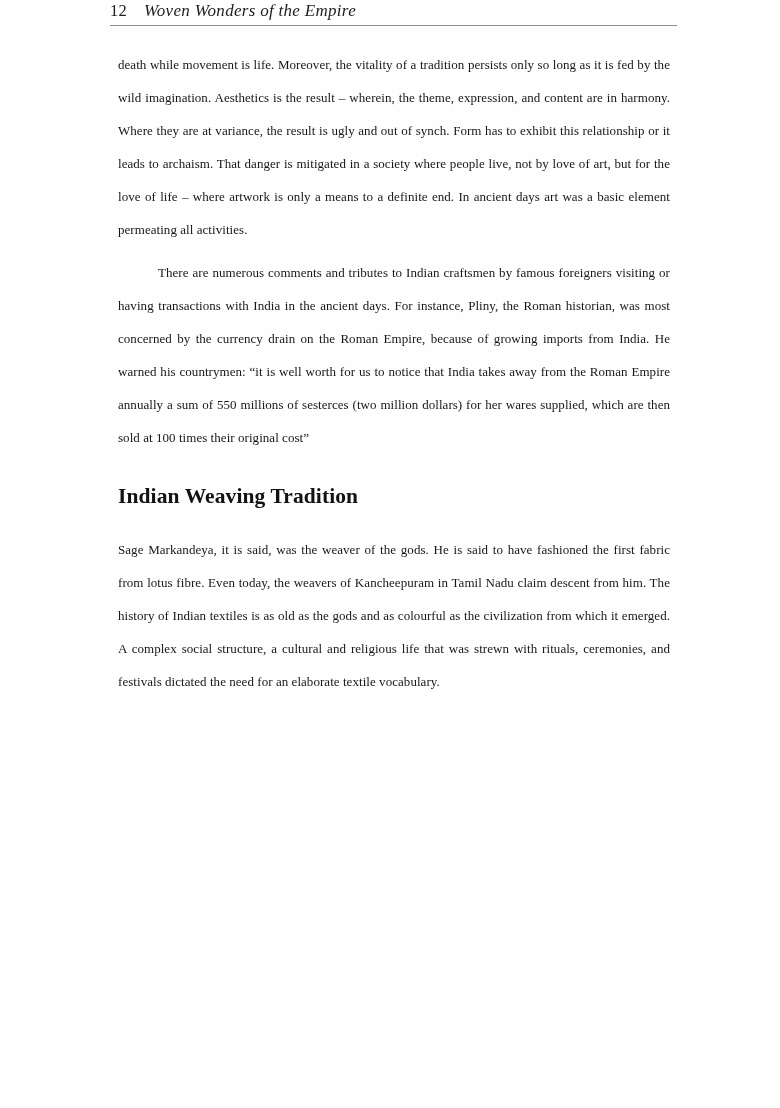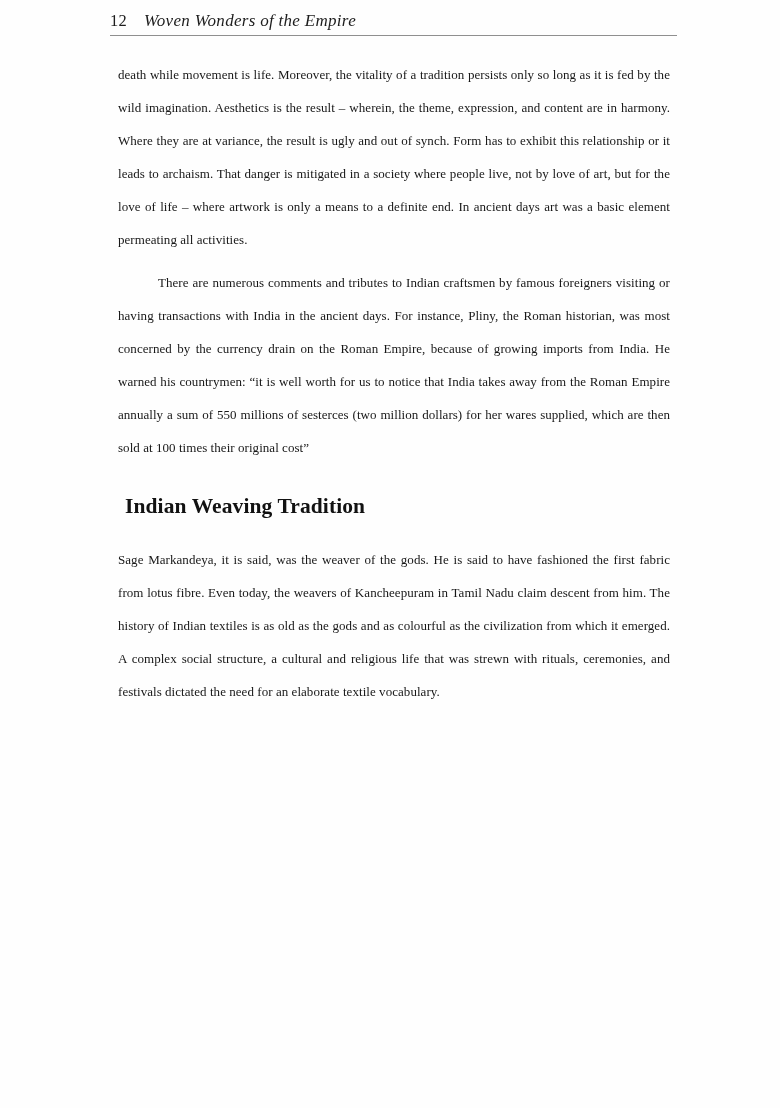--- a/index.html
+++ b/index.html
@@ -20,21 +20,21 @@
     position: absolute;
     left: 110px;
     top: 0;
     width: 568px;
   }
 
   
   .running-head {
     display: flex;
     align-items: baseline;
-    padding-top: 11px;
+    padding-top: 1px;
     height: 22px;
   }
   .folio {
     font-size: 16.5px;
     letter-spacing: 0.2px;
     color: #1d1d1d;
     margin-right: 17px;
   }
   .book-title {
     font-style: italic;
@@ -70,21 +70,21 @@
   }
   p.indent {
     text-indent: 40px;
   }
   p.para:last-child {
     text-align: justify;
     font-family: Liberation Serif, serif;
   }
 
   h2.section-heading {
-    margin: 15px;
+    margin: 8px;
     font-size: 21.5px;
     font-weight: bold;
     line-height: 30px;
     letter-spacing: 0.1px;
     color: #121212;
   }
   .heading-wrap {
     margin-top: 27px;
     margin-bottom: 22px;
   }

